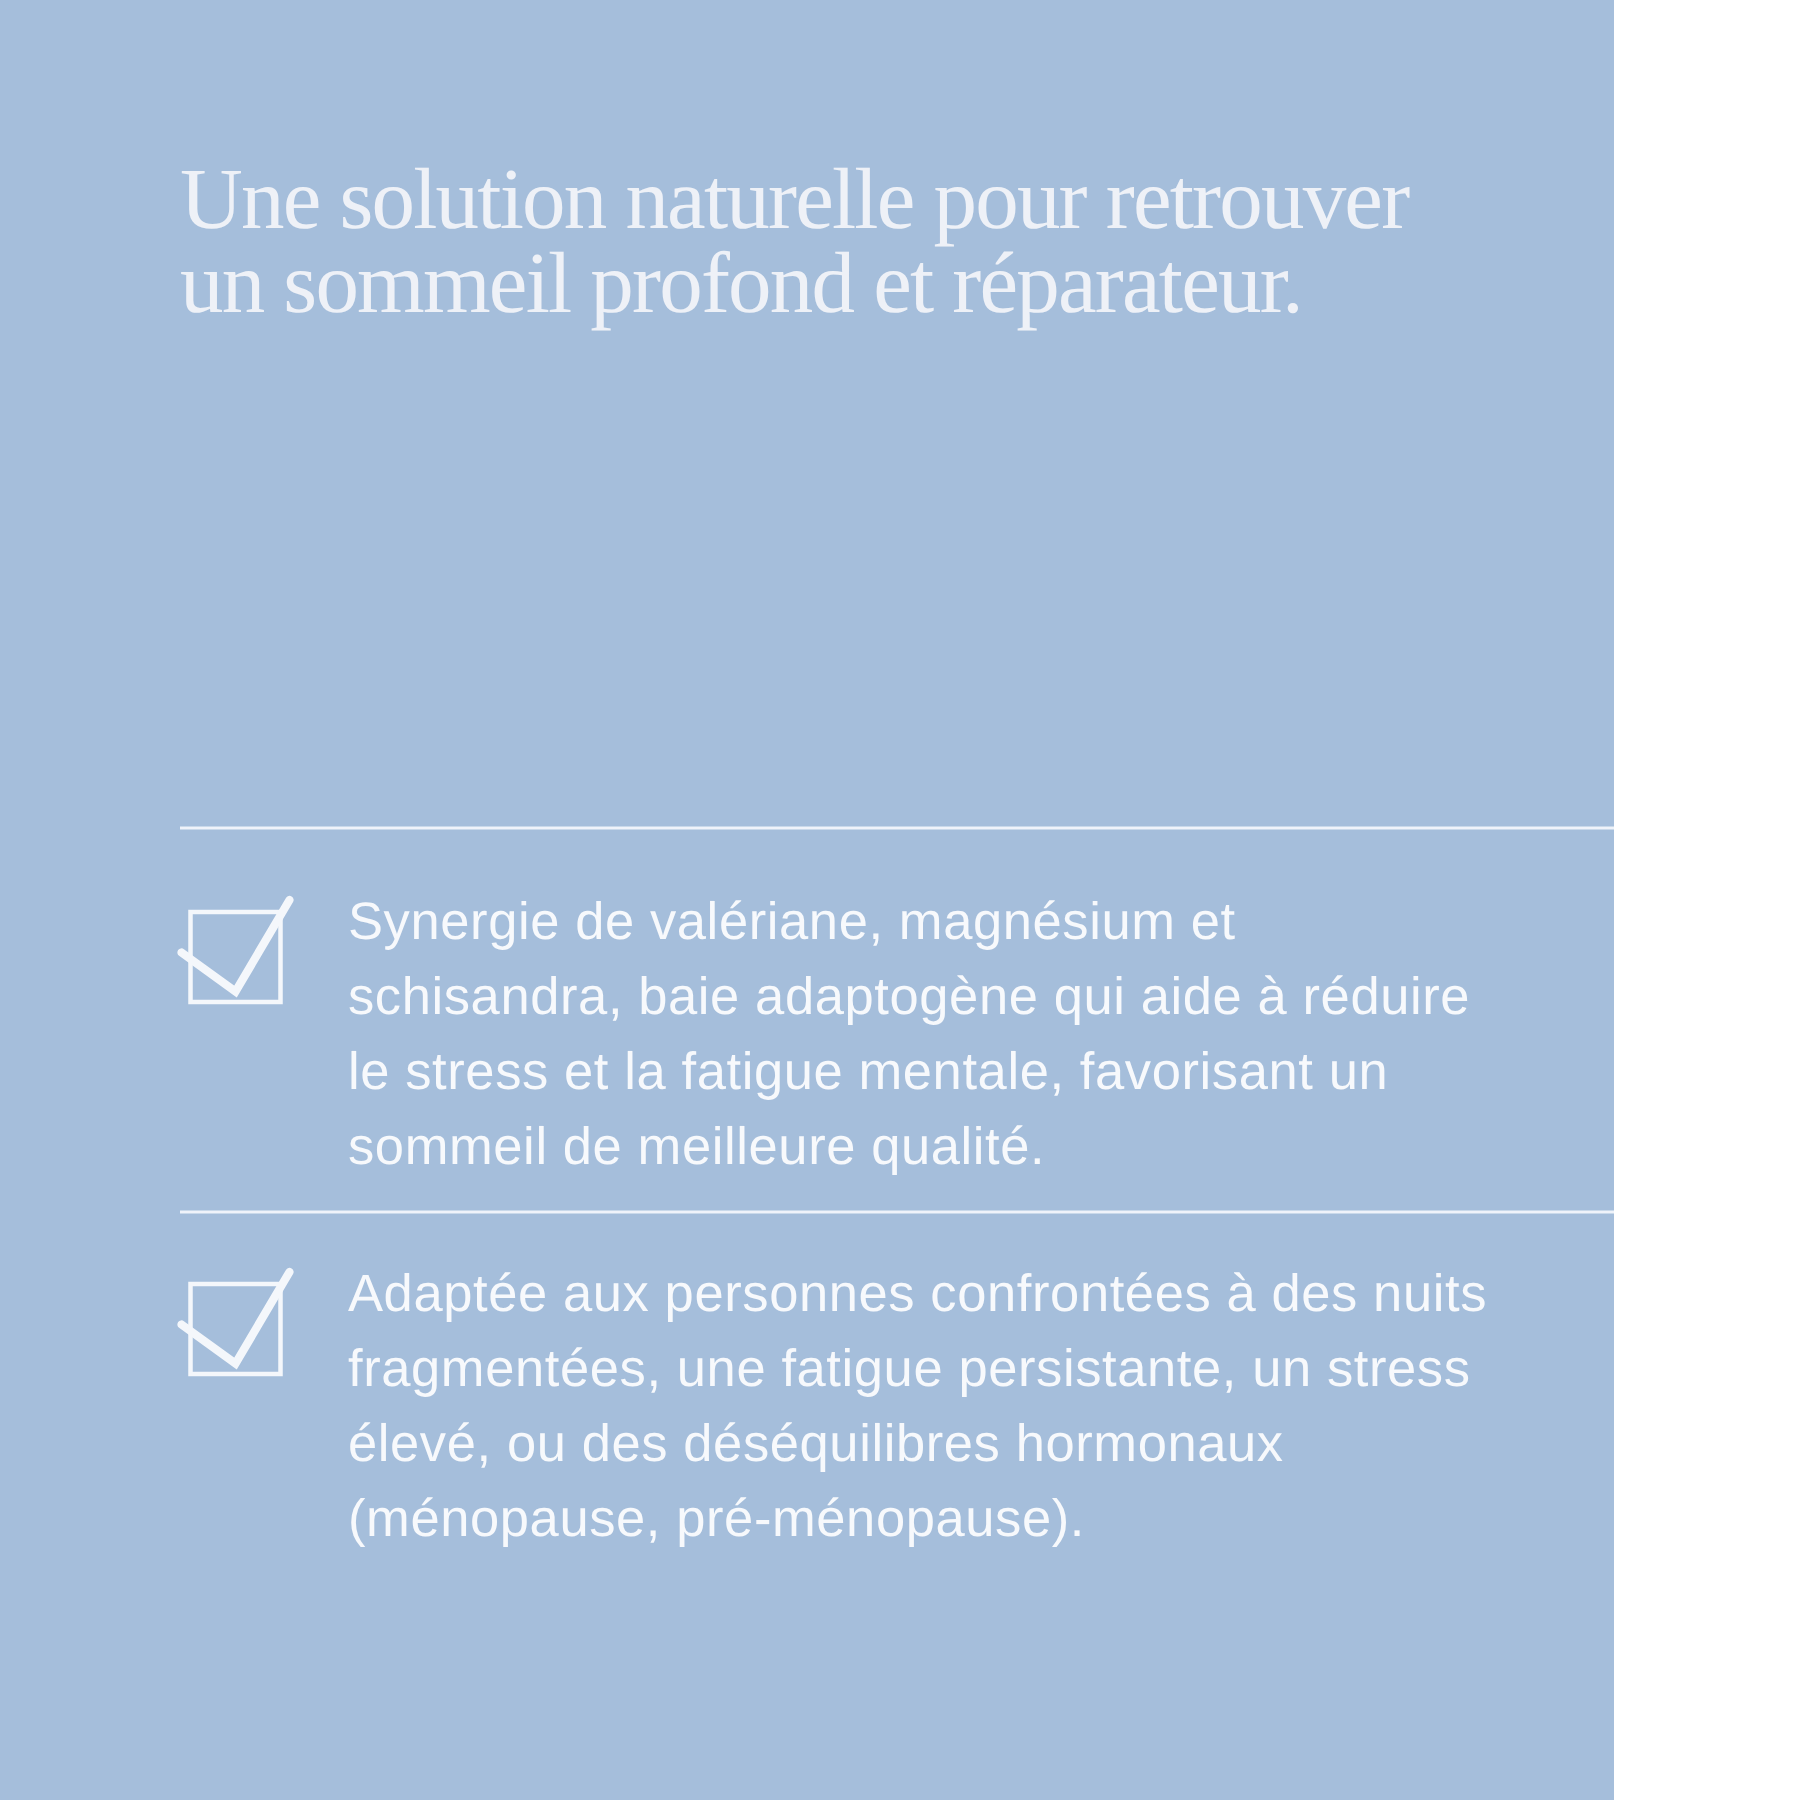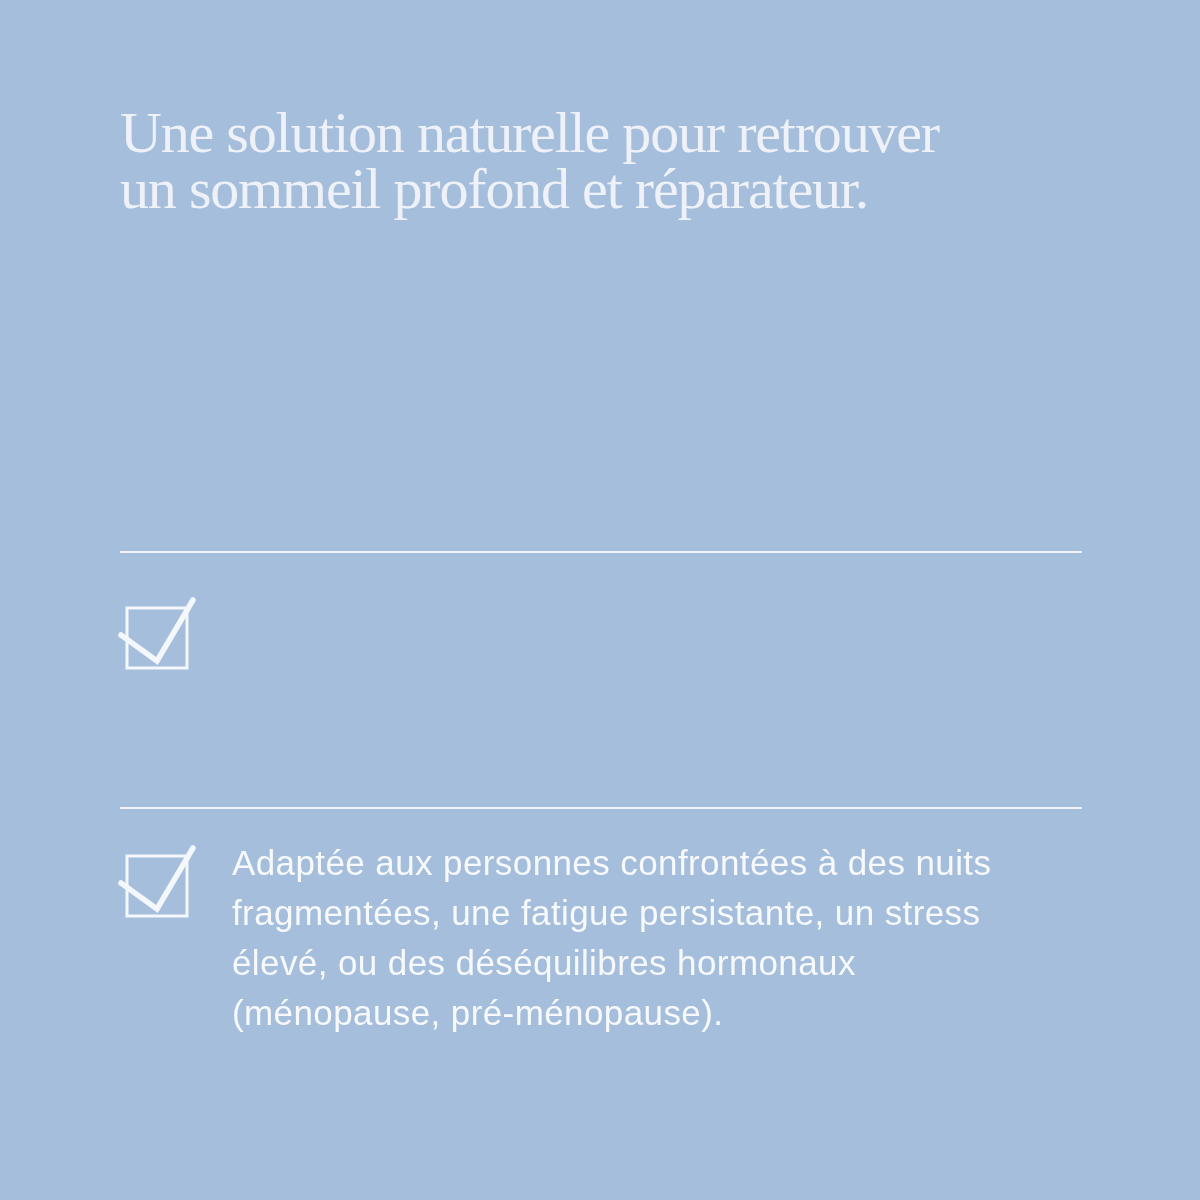--- a/index.html
+++ b/index.html
@@ -1,21 +1,21 @@
 <!DOCTYPE html>
 <html><head>
 <meta charset="utf-8">
 <style>
   html, body {
     margin: 0;
     padding: 0;
   }
   .canvas {
     position: relative;
-    width: 1200px;
+    width: 1076px;
     height: 1200px;
     background: #a5bedb;
     overflow: hidden;
     font-family: "Liberation Sans", sans-serif;
   }
   .heading {
     position: absolute;
     left: 120px;
     top: 105px;
     margin: 0;
@@ -75,20 +75,24 @@
 
   <div class="divider divider-1"></div>
 
   <div class="item item-2">
     <span class="iconwrap">
       <svg width="88" height="92" viewBox="0 0 88 92" xmlns="http://www.w3.org/2000/svg" aria-hidden="true">
         <rect x="10" y="18" width="60" height="60" fill="none" stroke="#f4f7fb" stroke-width="3"></rect>
         <polyline points="4,45 40,71 76,10" fill="none" stroke="#f4f7fb" stroke-width="5.5" stroke-linecap="round" stroke-linejoin="miter"></polyline>
       </svg>
     </span>
+    <p class="itemtext">Synergie de valériane, magnésium et
+schisandra, baie adaptogène qui aide à réduire
+le stress et la fatigue mentale, favorisant un
+sommeil de meilleure qualité.</p>
   </div>
 
   <div class="divider divider-2"></div>
 
   <div class="item item-3">
     <span class="iconwrap">
       <svg width="88" height="92" viewBox="0 0 88 92" xmlns="http://www.w3.org/2000/svg" aria-hidden="true">
         <rect x="10" y="18" width="60" height="60" fill="none" stroke="#f4f7fb" stroke-width="3"></rect>
         <polyline points="4,45 40,71 76,10" fill="none" stroke="#f4f7fb" stroke-width="5.5" stroke-linecap="round" stroke-linejoin="miter"></polyline>
       </svg>

